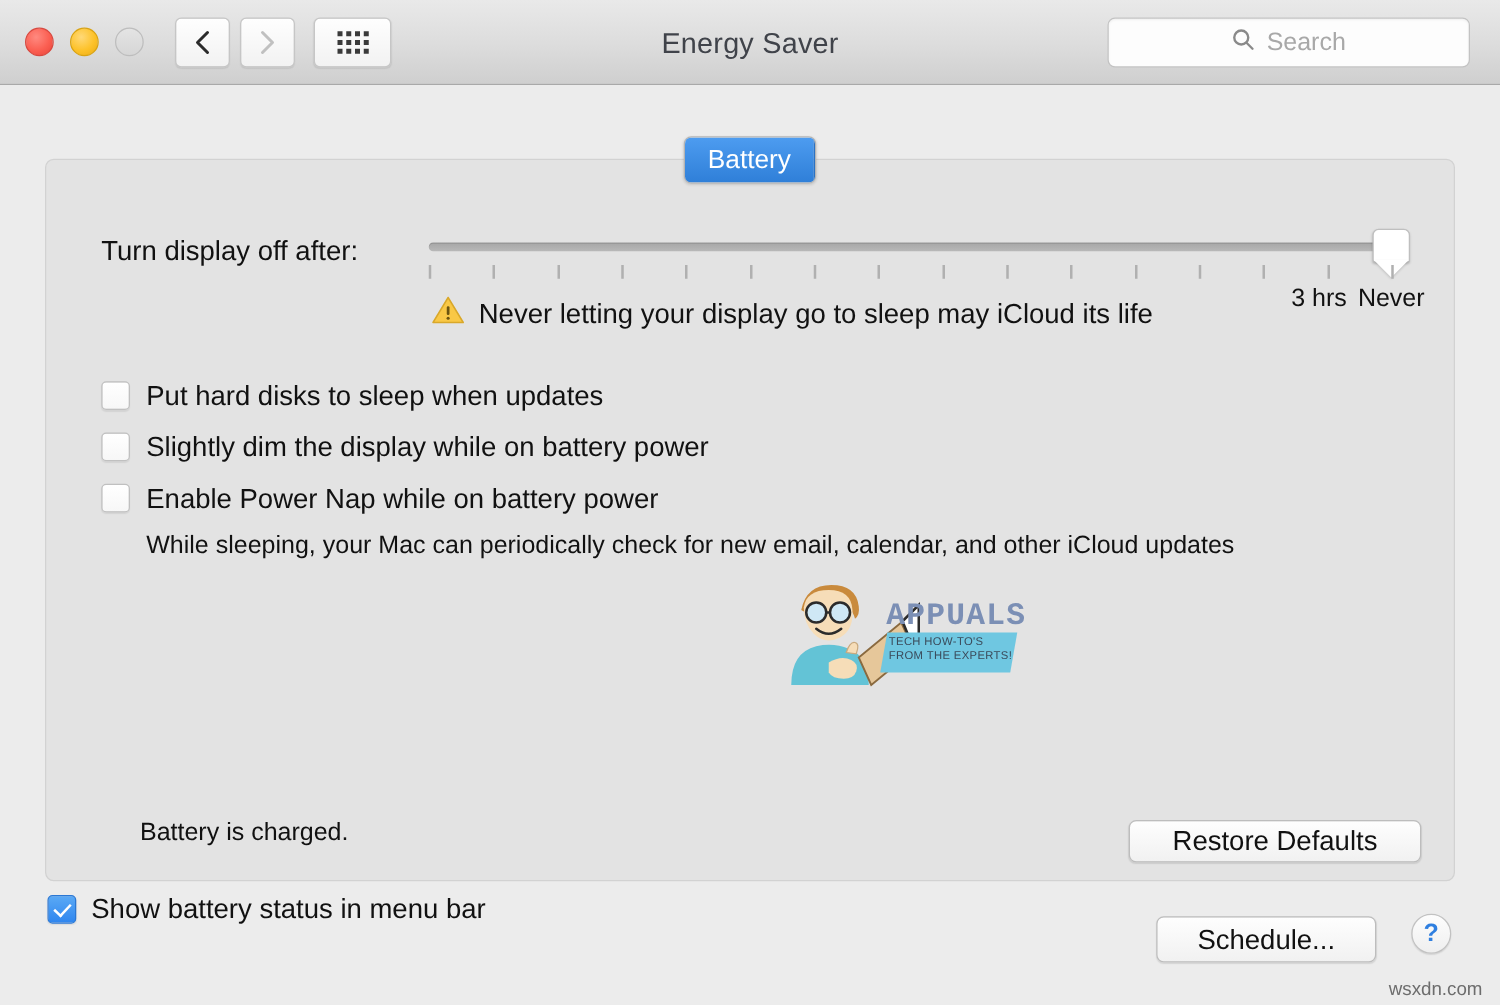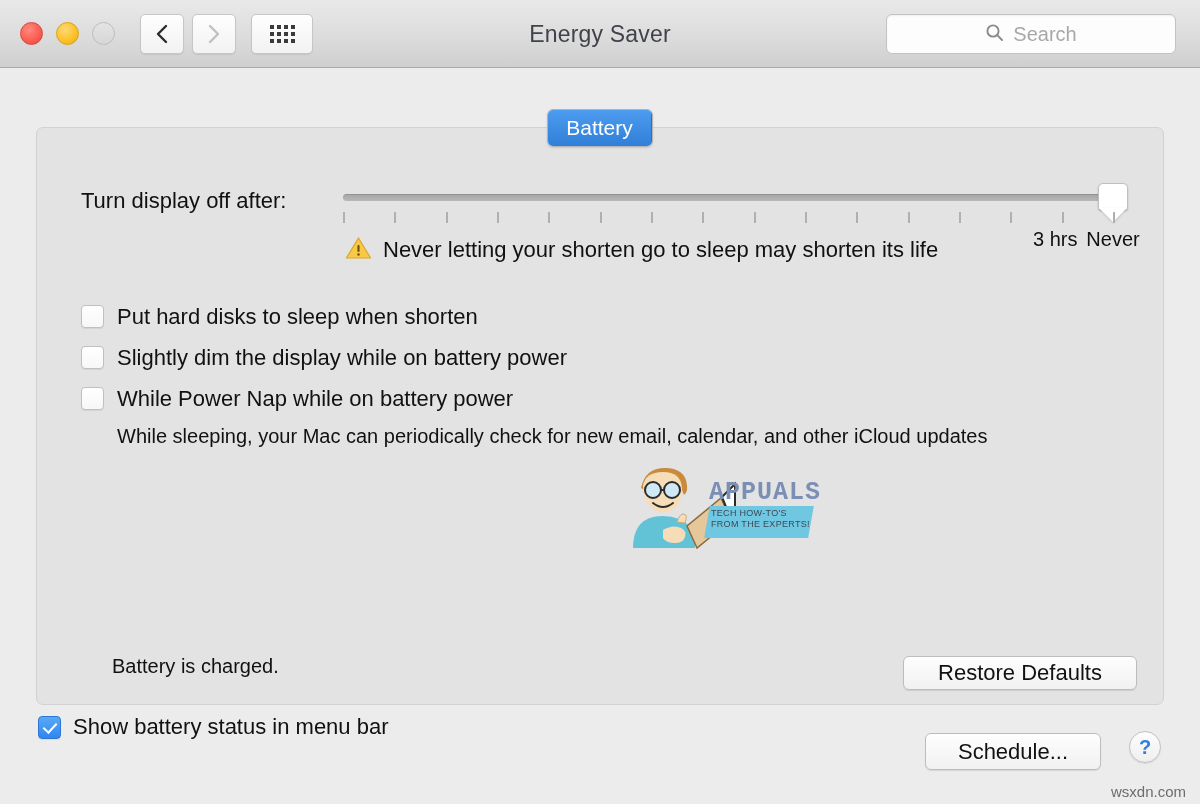--- a/index.html
+++ b/index.html
@@ -556,35 +556,35 @@
     </div>
 
     <div class="warning-row">
       <span>
         <svg width="27" height="24" viewBox="0 0 27 24">
           <path d="M13.5 2 L25.6 22 L1.4 22 Z" fill="#f9c846" stroke="#d9a82a" stroke-width="1.2" stroke-linejoin="round"></path>
           <rect x="12.4" y="9" width="2.2" height="7" rx="1" fill="#6b5410"></rect>
           <circle cx="13.5" cy="18.6" r="1.25" fill="#6b5410"></circle>
         </svg>
       </span>
-      <span class="warning-text">Never letting your shorten go to sleep may shorten its life</span>
+      <span class="warning-text">Never letting your display go to sleep may iCloud its life</span>
     </div>
 
     <div class="checks">
       <div class="check-row">
         <span class="cbox"></span>
-        <span class="check-label">Put hard disks to sleep when shorten</span>
+        <span class="check-label">Put hard disks to sleep when updates</span>
       </div>
       <div class="check-row">
         <span class="cbox"></span>
         <span class="check-label">Slightly dim the display while on battery power</span>
       </div>
       <div class="check-row">
         <span class="cbox"></span>
-        <span class="check-label">While Power Nap while on battery power</span>
+        <span class="check-label">Enable Power Nap while on battery power</span>
       </div>
       <div class="check-sub">While sleeping, your Mac can periodically check for new email, calendar, and other iCloud updates</div>
     </div>
 
     <div class="appuals">
       <svg width="205" height="90" viewBox="0 0 205 90">
 
         <path d="M18 28 q4 -20 24 -20 q20 0 22 17 q1 7 -3 10 q-3 -11 -14 -12 q-13 -1 -22 9 z" fill="#c98a3c"></path>
 
         <path d="M20 26 q2 -14 20 -14 q18 0 19 16 q1 16 -10 22 q-12 6 -21 -3 q-8 -8 -8 -21 z" fill="#f6ddb8"></path>

